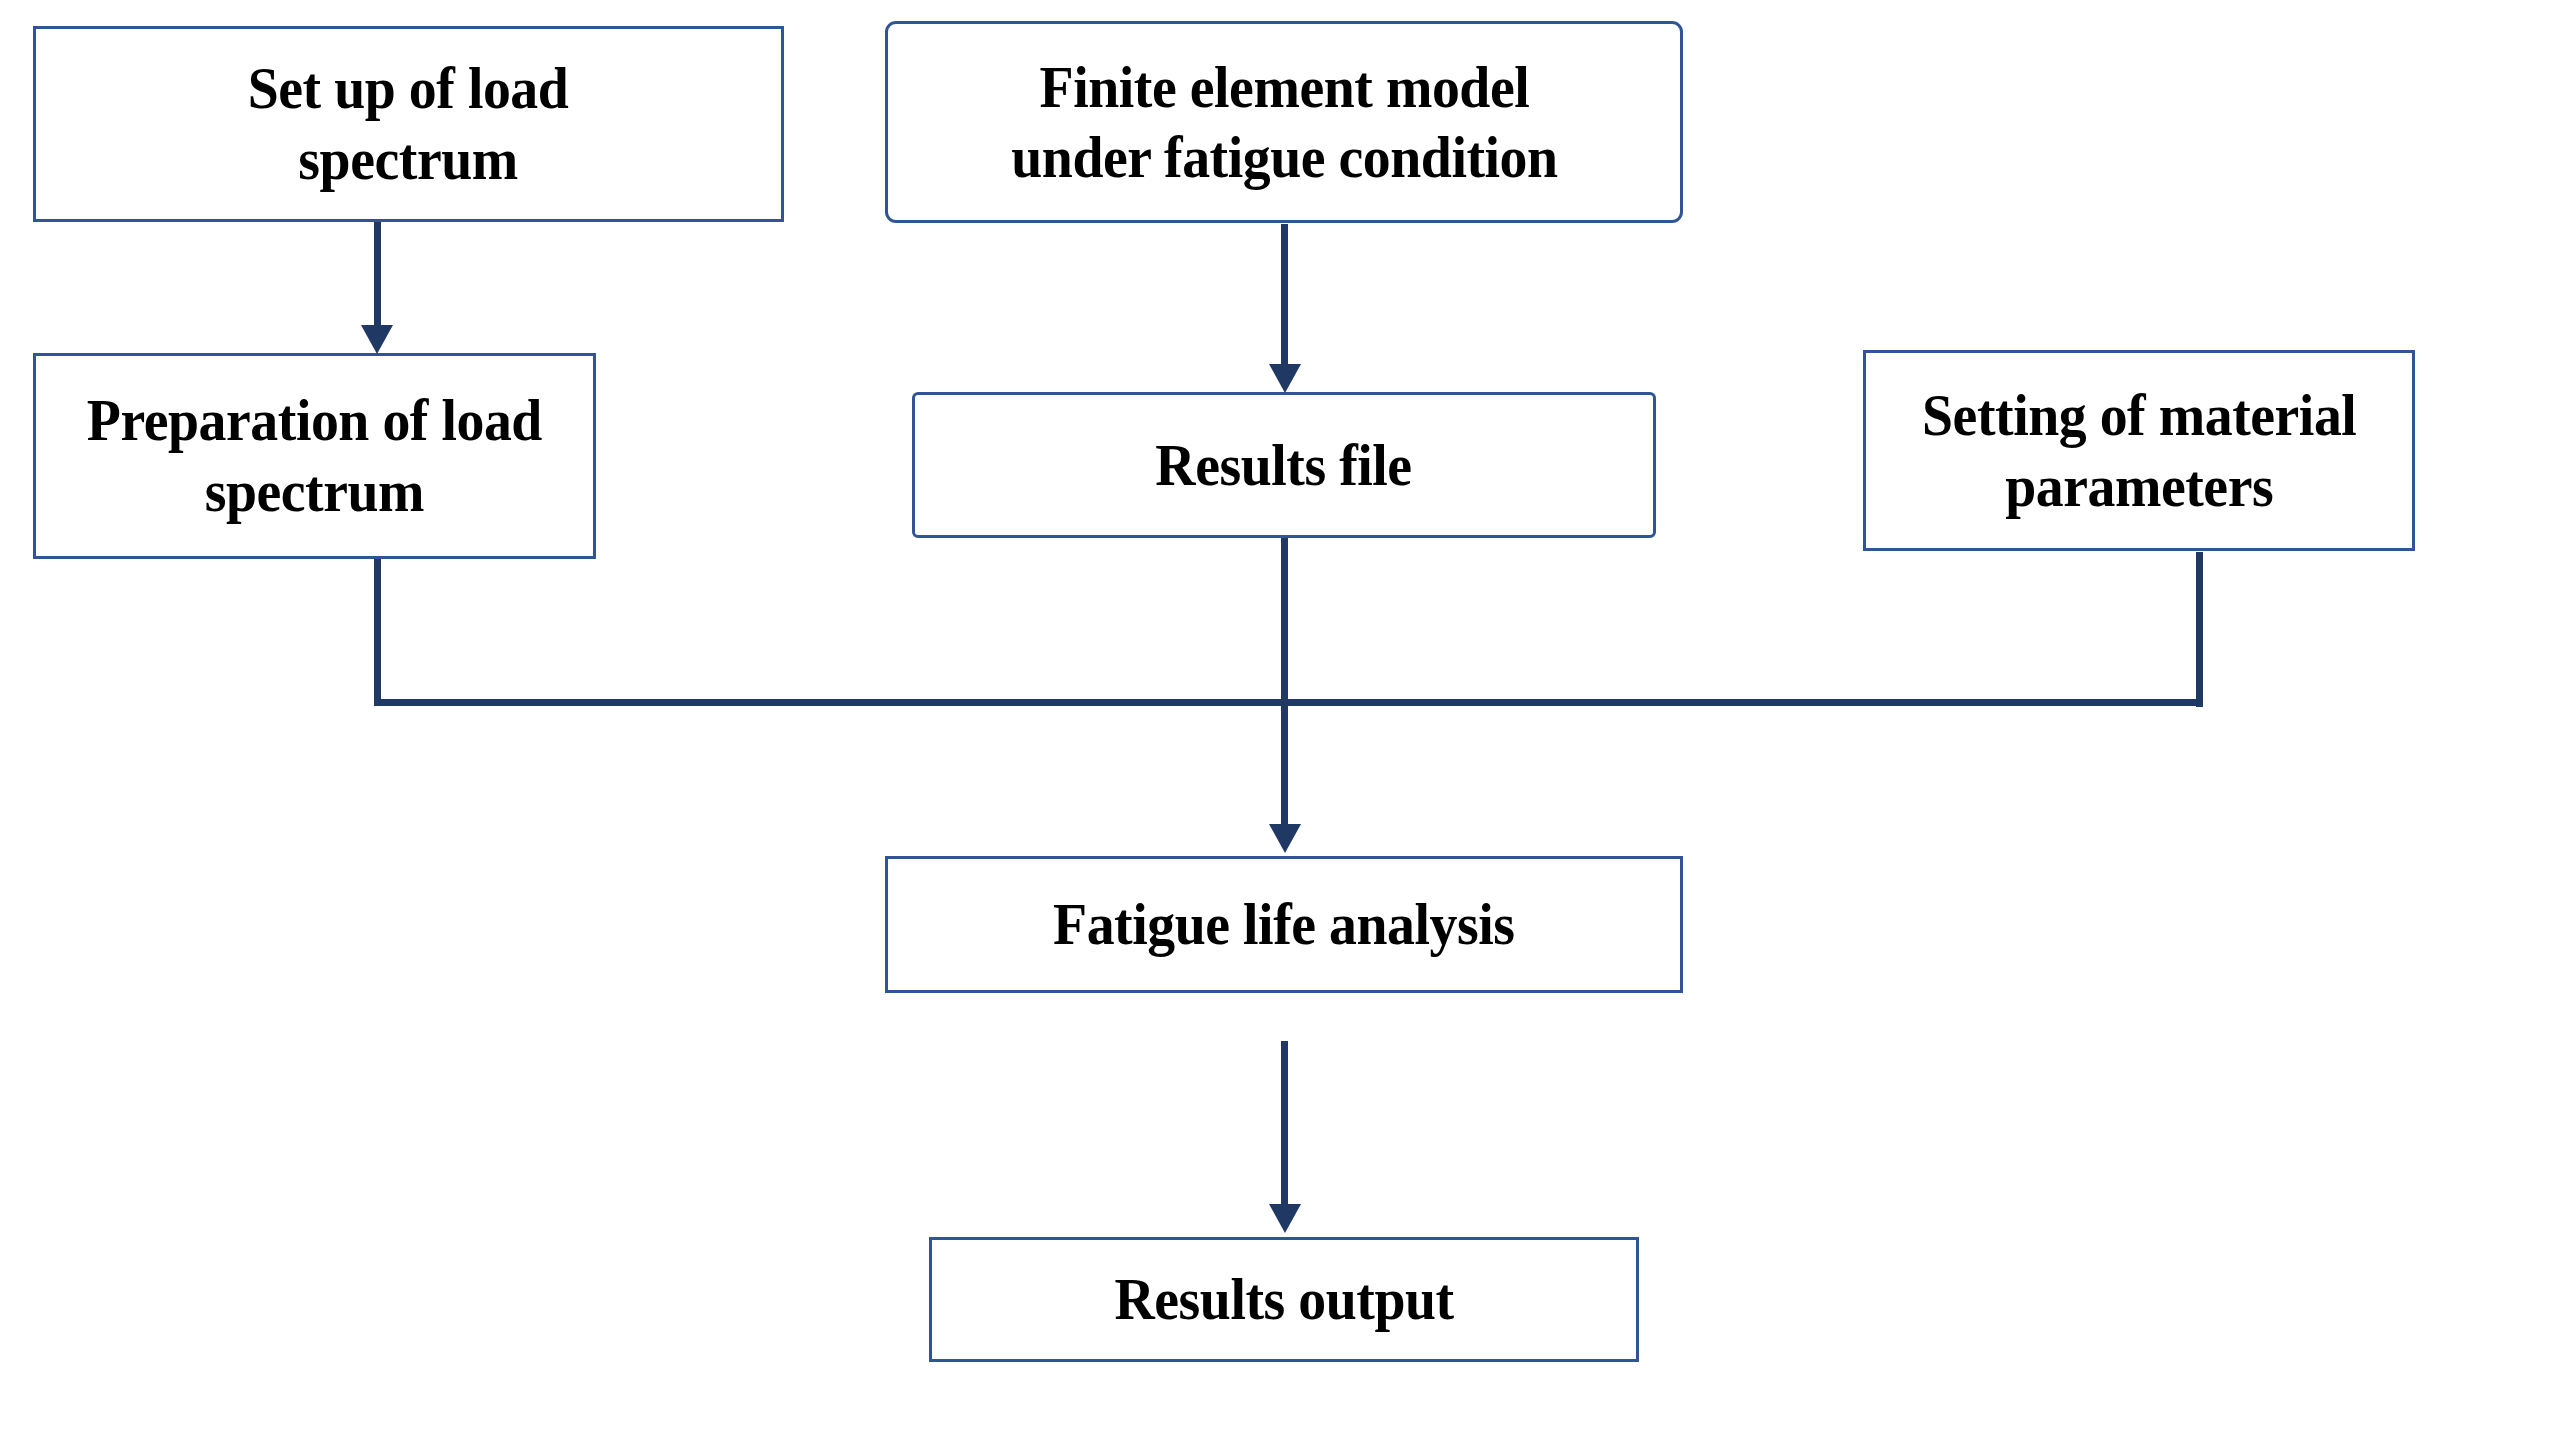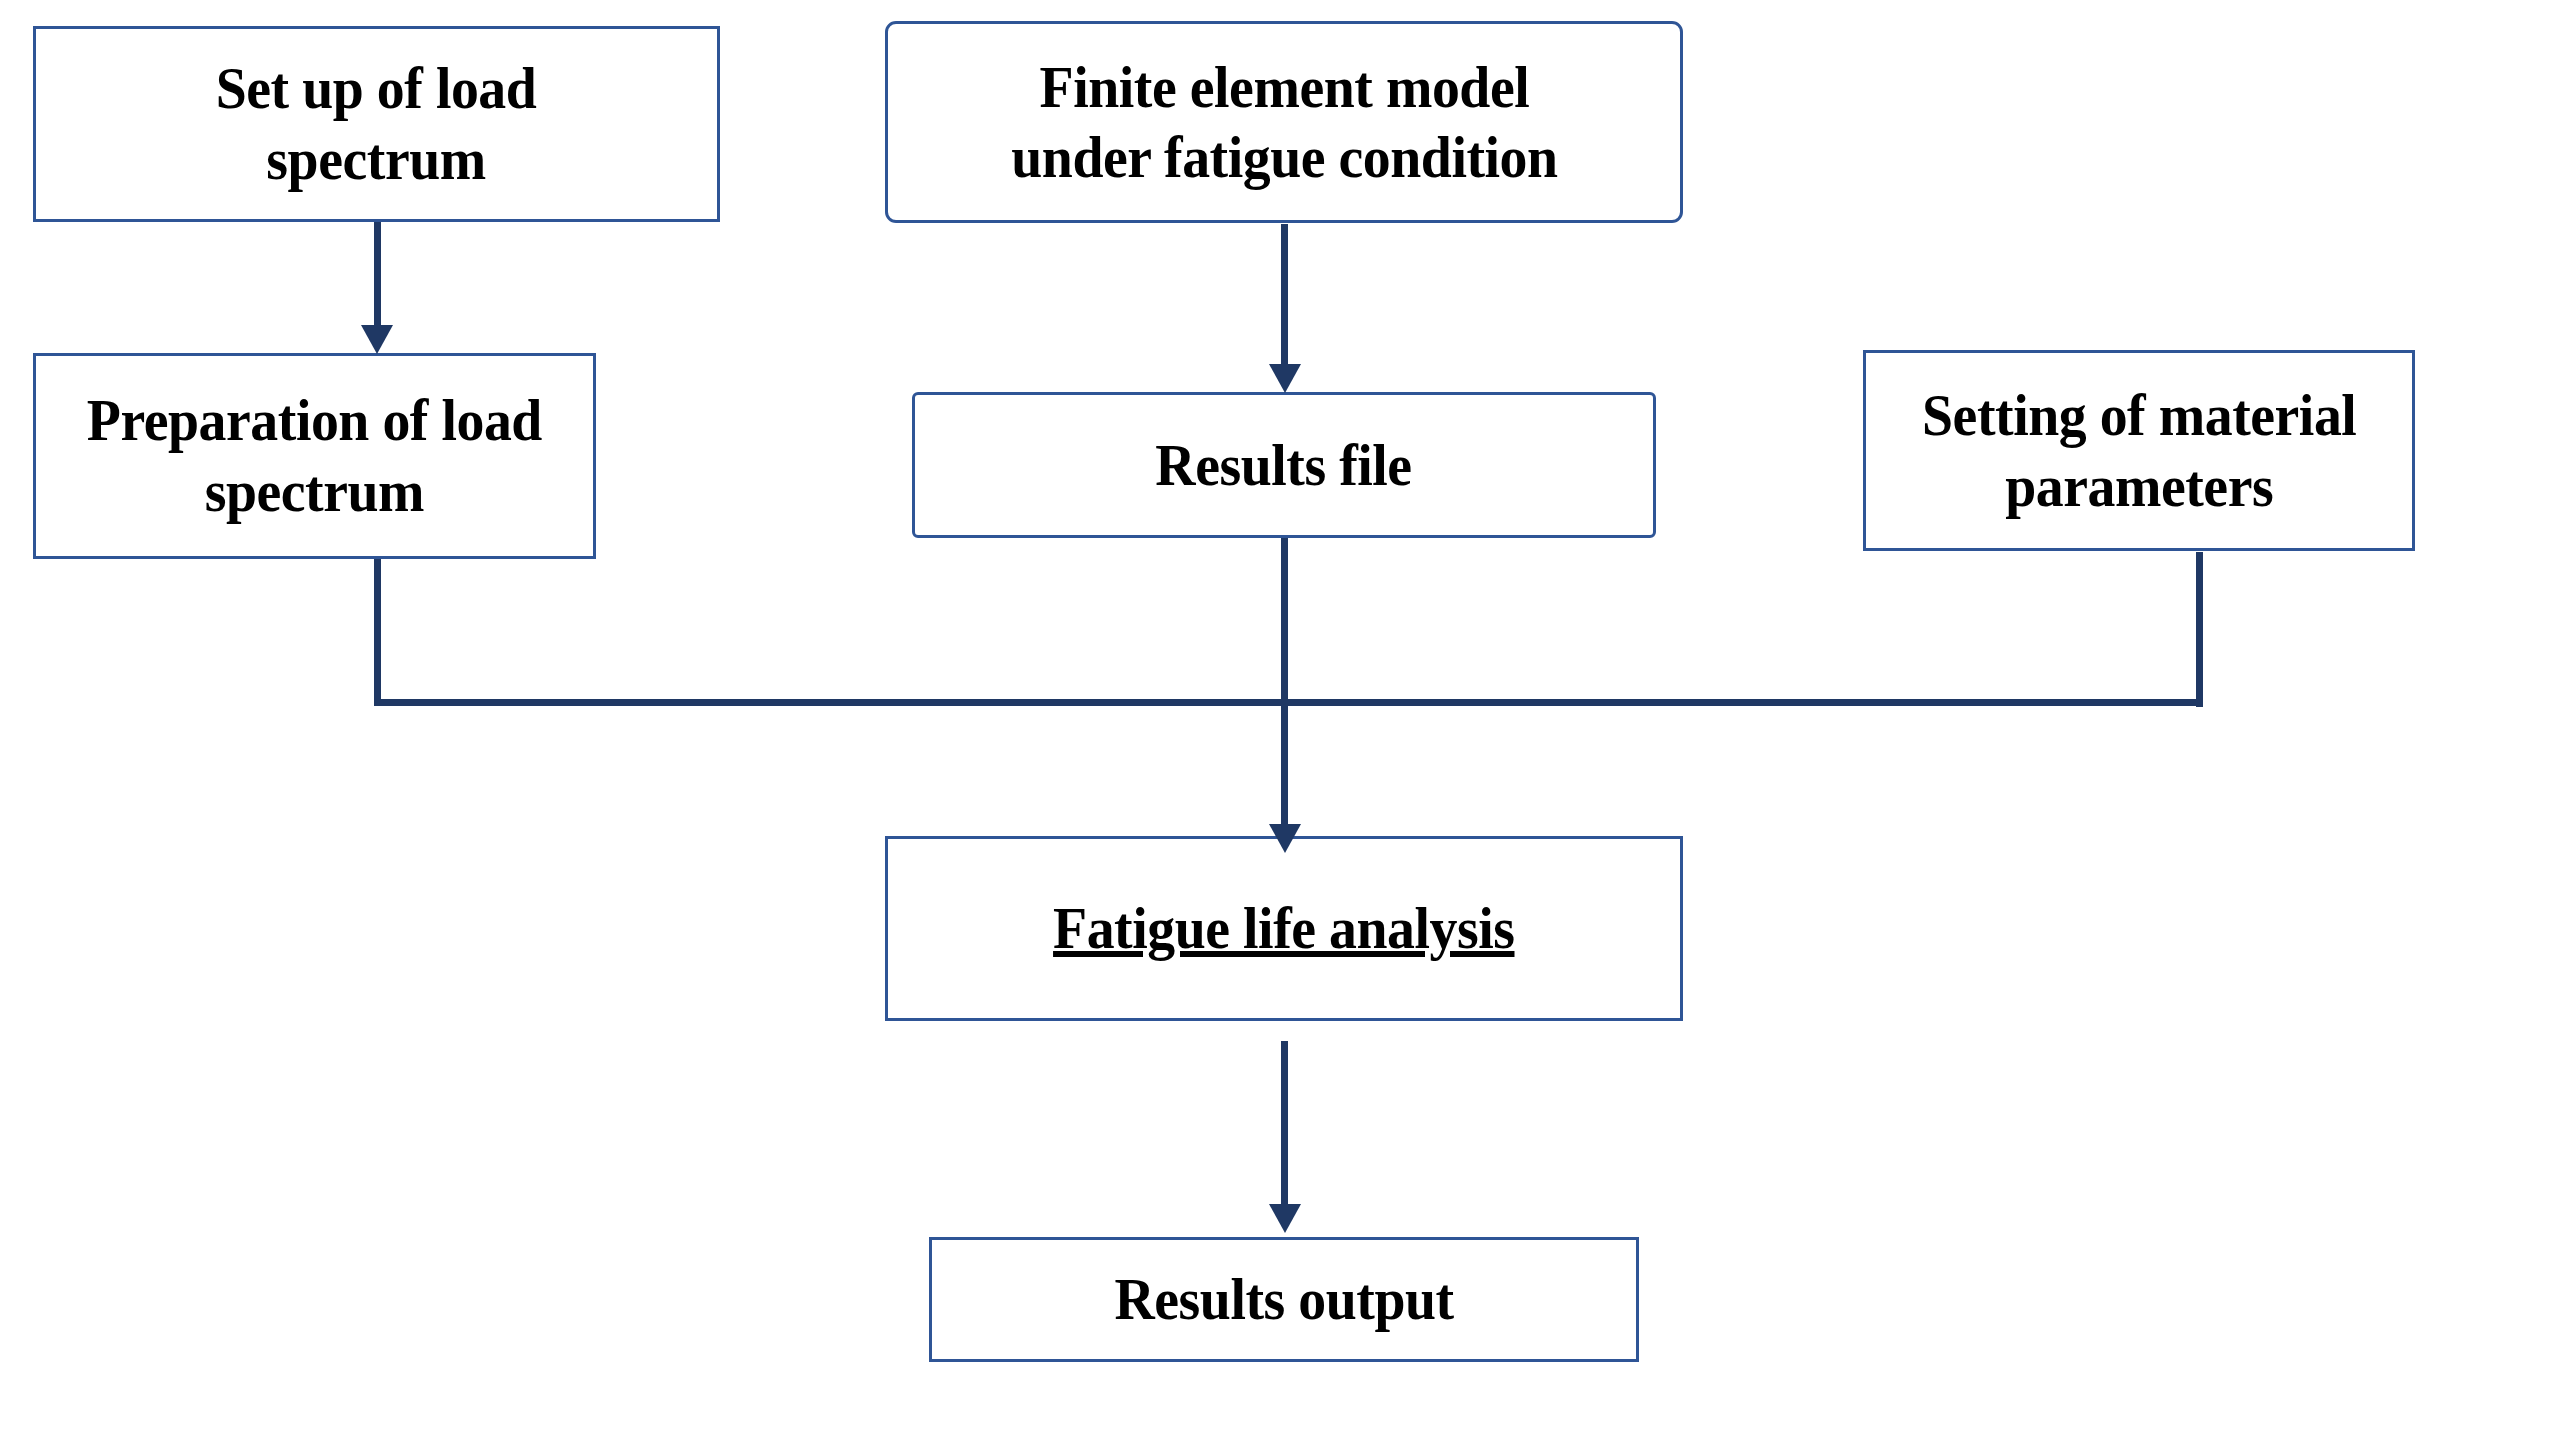--- a/index.html
+++ b/index.html
@@ -48,21 +48,21 @@
     border-left: 16.5px solid transparent;
     border-right: 16.5px solid transparent;
     border-top: 29px solid #1f3864;
   }
 </style>
 </head>
 <body>
 
 <div id="canvas">
 
-  <div class="node" style="left:33px; top:26px; width:687px; height:196px;justify-content:center;">
+  <div class="node" style="left:33px; top:26px; width:751px; height:196px;justify-content:center;">
     <div class="node-label">Set up of load
 spectrum</div>
   </div>
 
   <div class="node" style="left:885px; top:21.4px; width:798px; height:202px;border-radius:11px;">
     <div class="node-label">Finite element model
 under fatigue condition</div>
   </div>
 
   <div class="node" style="left:33px; top:353px; width:563px; height:206px;">
@@ -72,21 +72,21 @@
 
   <div class="node" style="left:912px; top:392px; width:744px; height:146px;border-radius:6px;">
     <div class="node-label">Results file</div>
   </div>
 
   <div class="node" style="left:1863px; top:350px; width:552px; height:201px;">
     <div class="node-label">Setting of material
 parameters</div>
   </div>
 
-  <div class="node" style="left:885px; top:836px; width:798px; height:185px;text-decoration:underline;">
+  <div class="node" style="left:885px; top:856px; width:798px; height:137px;">
     <div class="node-label">Fatigue life analysis</div>
   </div>
 
   <div class="node" style="left:929px; top:1237px; width:710px; height:125px;">
     <div class="node-label">Results output</div>
   </div>
 
   <div class="connector v-line" style="left:374px; top:222px; height:107px;"></div>
   <div class="arrowhead" style="left:361px; top:325px;"></div>
 

